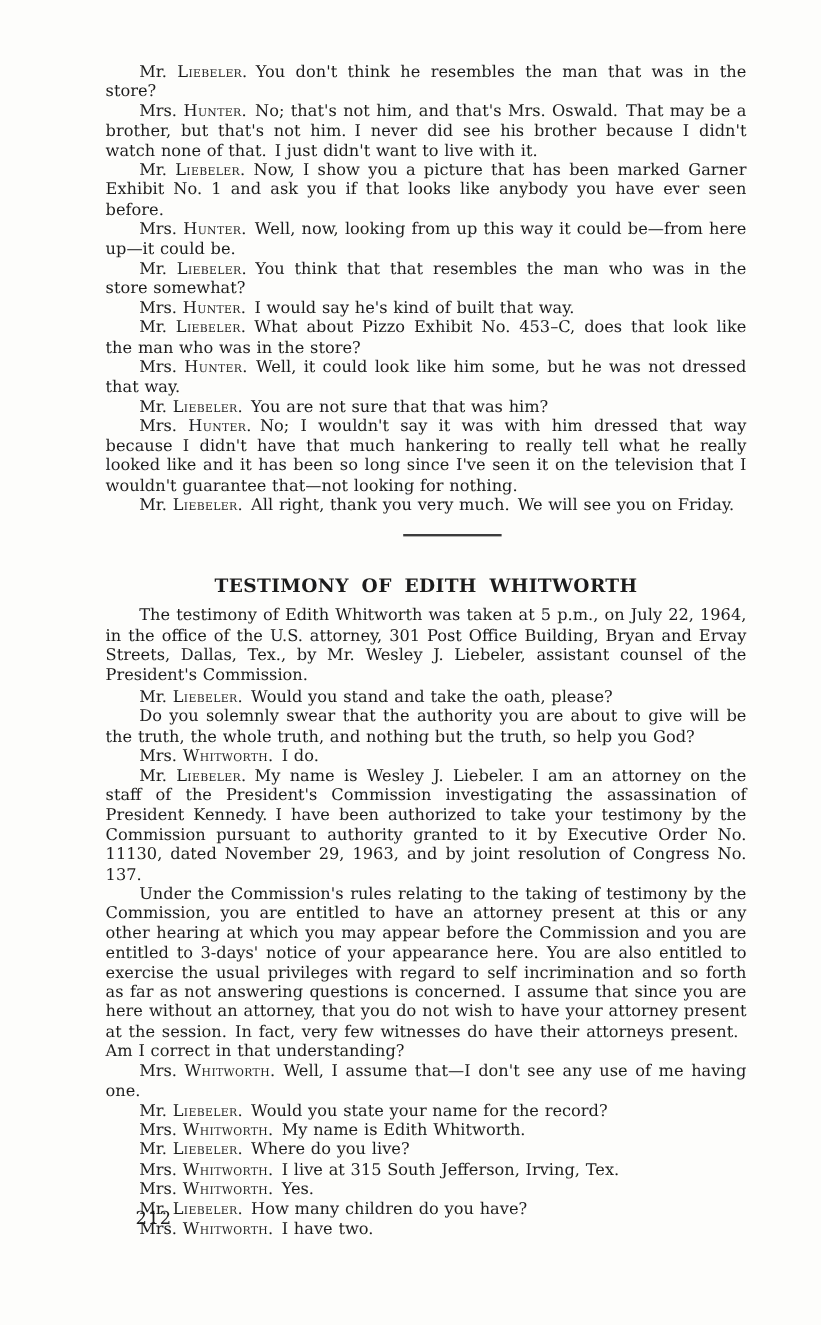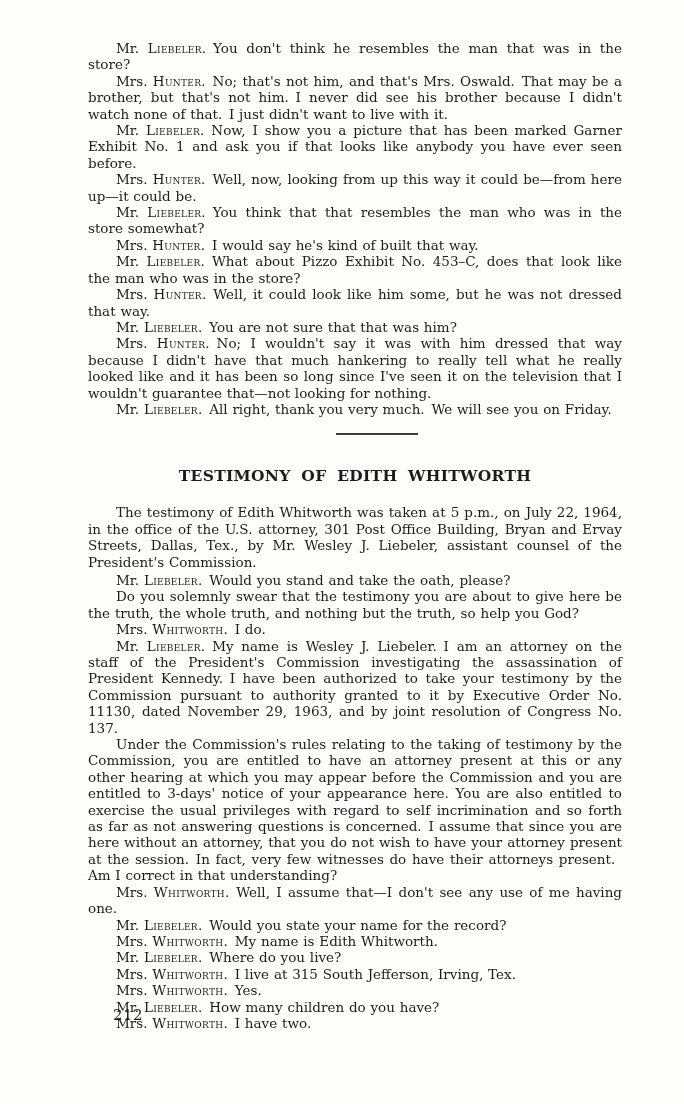--- a/index.html
+++ b/index.html
@@ -12,21 +12,21 @@
   body {
     font-family: "DejaVu Serif", "Liberation Serif", serif;
     background: #fdfdfb;
     color: #1c1c1c;
     position: relative;
   }
   .page {
     position: absolute;
     inset: 0;
     box-sizing: border-box;
-    padding: 40px 62px 0 88px;
+    padding: 52px 62px 0 88px;
   }
   .para {
     margin: 0;
     font-size: 13.5px;
     line-height: 16.4px;
     text-align: justify;
     text-indent: 28px;
     word-spacing: 0.5px;
   }
   .sc {
@@ -49,21 +49,21 @@
   .heading {
     margin: 32px 0 4px 0;
     font-size: 15.5px;
     line-height: 18px;
     font-weight: bold;
     text-align: center;
     letter-spacing: 0.3px;
     word-spacing: 5px;
   }
   .intro {
-    margin-top: 19px;
+    margin-top: 8px;
   }
   .whitworth-section {
     margin-top: 2px;
   }
   .page-number {
     position: absolute;
     left: 113px;
     top: 1006px;
     font-size: 15px;
     letter-spacing: 0.5px;
@@ -89,21 +89,21 @@
     </section>
 
   <div class="separator" style="background: rgb(60, 60, 60);"></div>
 
   <h1 class="heading">TESTIMONY OF EDITH WHITWORTH</h1>
 
   <p class="para intro">The testimony of Edith Whitworth was taken at 5 p.m., on July 22, 1964, in the office of the U.S. attorney, 301 Post Office Building, Bryan and Ervay Streets, Dallas, Tex., by Mr. Wesley J. Liebeler, assistant counsel of the President's Commission.</p>
 
   <section class="dialogue-section whitworth-section">
       <p class="para"><span class="speaker"><span>Mr. </span><span class="sc">Liebeler.</span></span> Would you stand and take the oath, please?</p>
-      <p class="para">Do you solemnly swear that the testimony you are about to give here be the truth, the whole truth, and nothing but the truth, so help you God?</p>
+      <p class="para">Do you solemnly swear that the authority you are about to give will be the truth, the whole truth, and nothing but the truth, so help you God?</p>
       <p class="para"><span class="speaker"><span>Mrs. </span><span class="sc">Whitworth.</span></span> I do.</p>
       <p class="para"><span class="speaker"><span>Mr. </span><span class="sc">Liebeler.</span></span> My name is Wesley J. Liebeler. I am an attorney on the staff of the President's Commission investigating the assassination of President Kennedy. I have been authorized to take your testimony by the Commission pursuant to authority granted to it by Executive Order No. 11130, dated November 29, 1963, and by joint resolution of Congress No. 137.</p>
       <p class="para">Under the Commission's rules relating to the taking of testimony by the Commission, you are entitled to have an attorney present at this or any other hearing at which you may appear before the Commission and you are entitled to 3-days' notice of your appearance here. You are also entitled to exercise the usual privileges with regard to self incrimination and so forth as far as not answering questions is concerned. I assume that since you are here without an attorney, that you do not wish to have your attorney present at the session. In fact, very few witnesses do have their attorneys present. Am I correct in that understanding?</p>
       <p class="para"><span class="speaker"><span>Mrs. </span><span class="sc">Whitworth.</span></span> Well, I assume that—I don't see any use of me having one.</p>
       <p class="para"><span class="speaker"><span>Mr. </span><span class="sc">Liebeler.</span></span> Would you state your name for the record?</p>
       <p class="para"><span class="speaker"><span>Mrs. </span><span class="sc">Whitworth.</span></span> My name is Edith Whitworth.</p>
       <p class="para"><span class="speaker"><span>Mr. </span><span class="sc">Liebeler.</span></span> Where do you live?</p>
       <p class="para"><span class="speaker"><span>Mrs. </span><span class="sc">Whitworth.</span></span> I live at 315 South Jefferson, Irving, Tex.</p>
       <p class="para"><span class="speaker"><span>Mrs. </span><span class="sc">Whitworth.</span></span> Yes.</p>
       <p class="para"><span class="speaker"><span>Mr. </span><span class="sc">Liebeler.</span></span> How many children do you have?</p>

